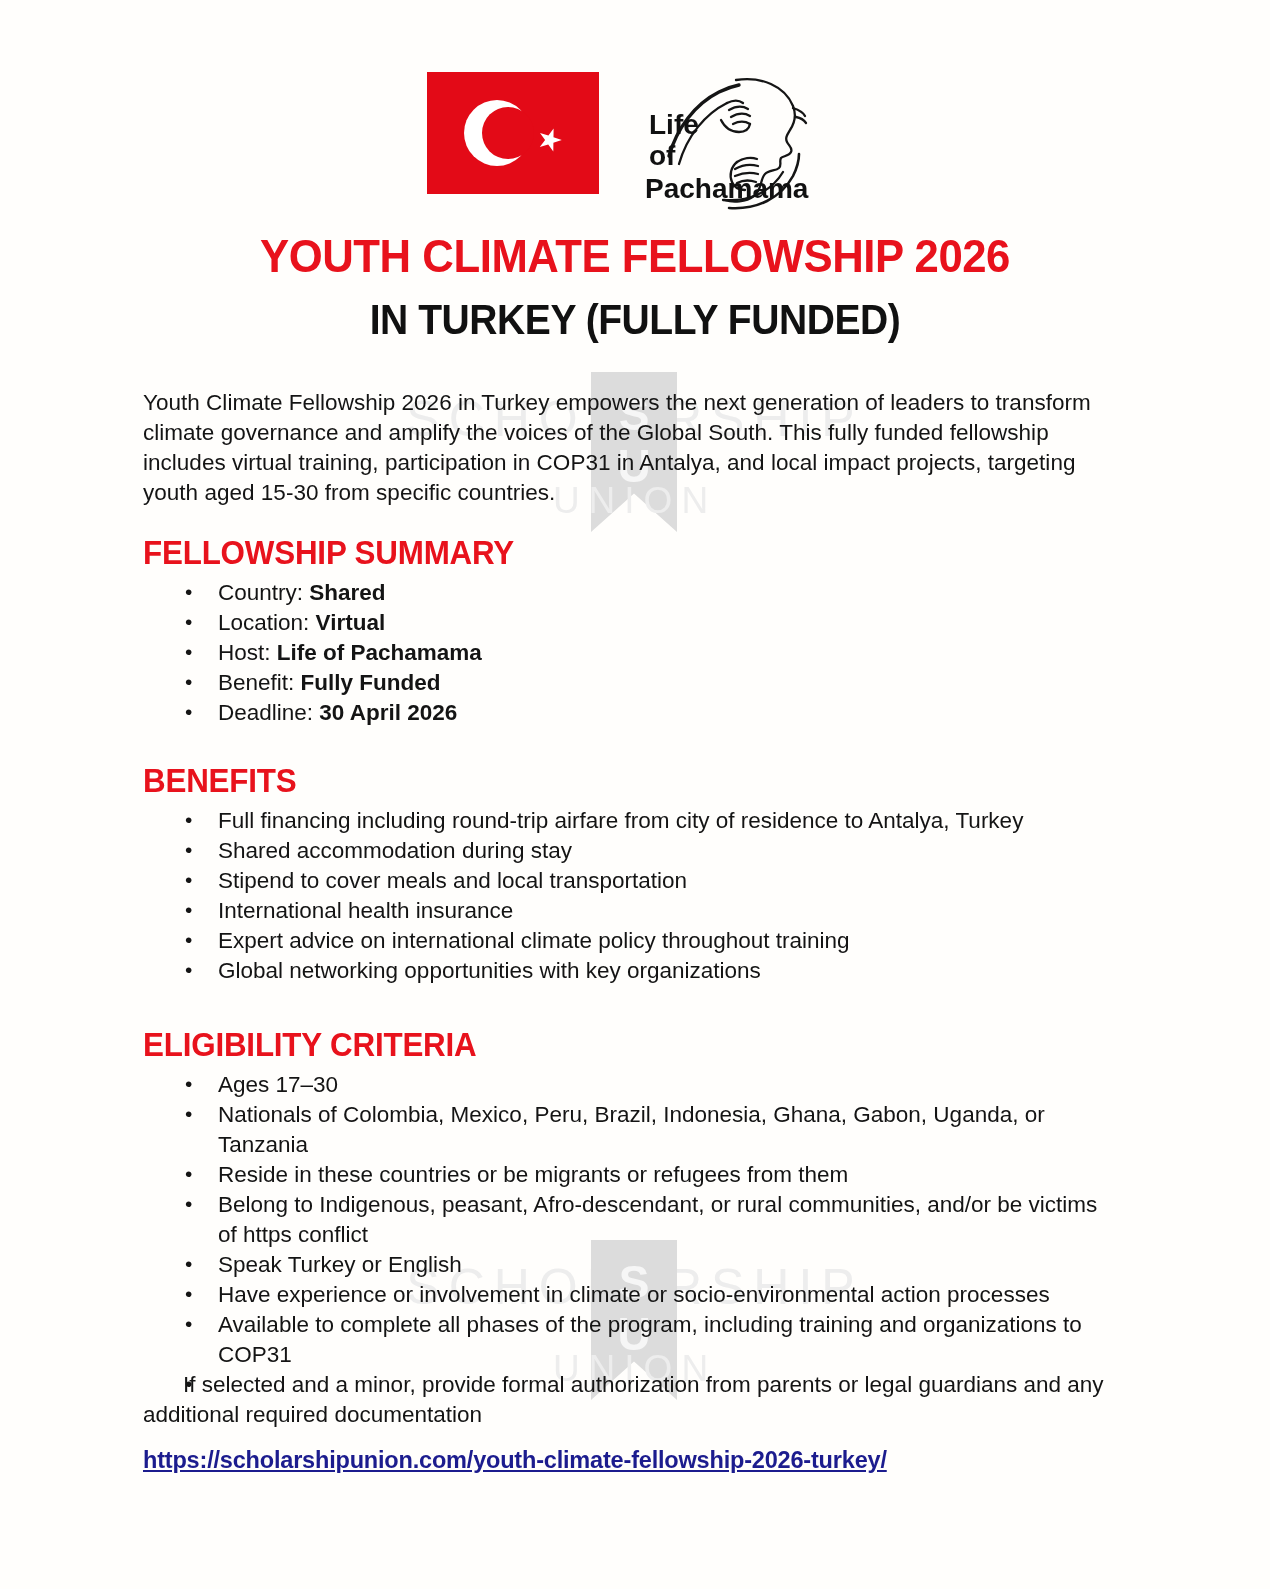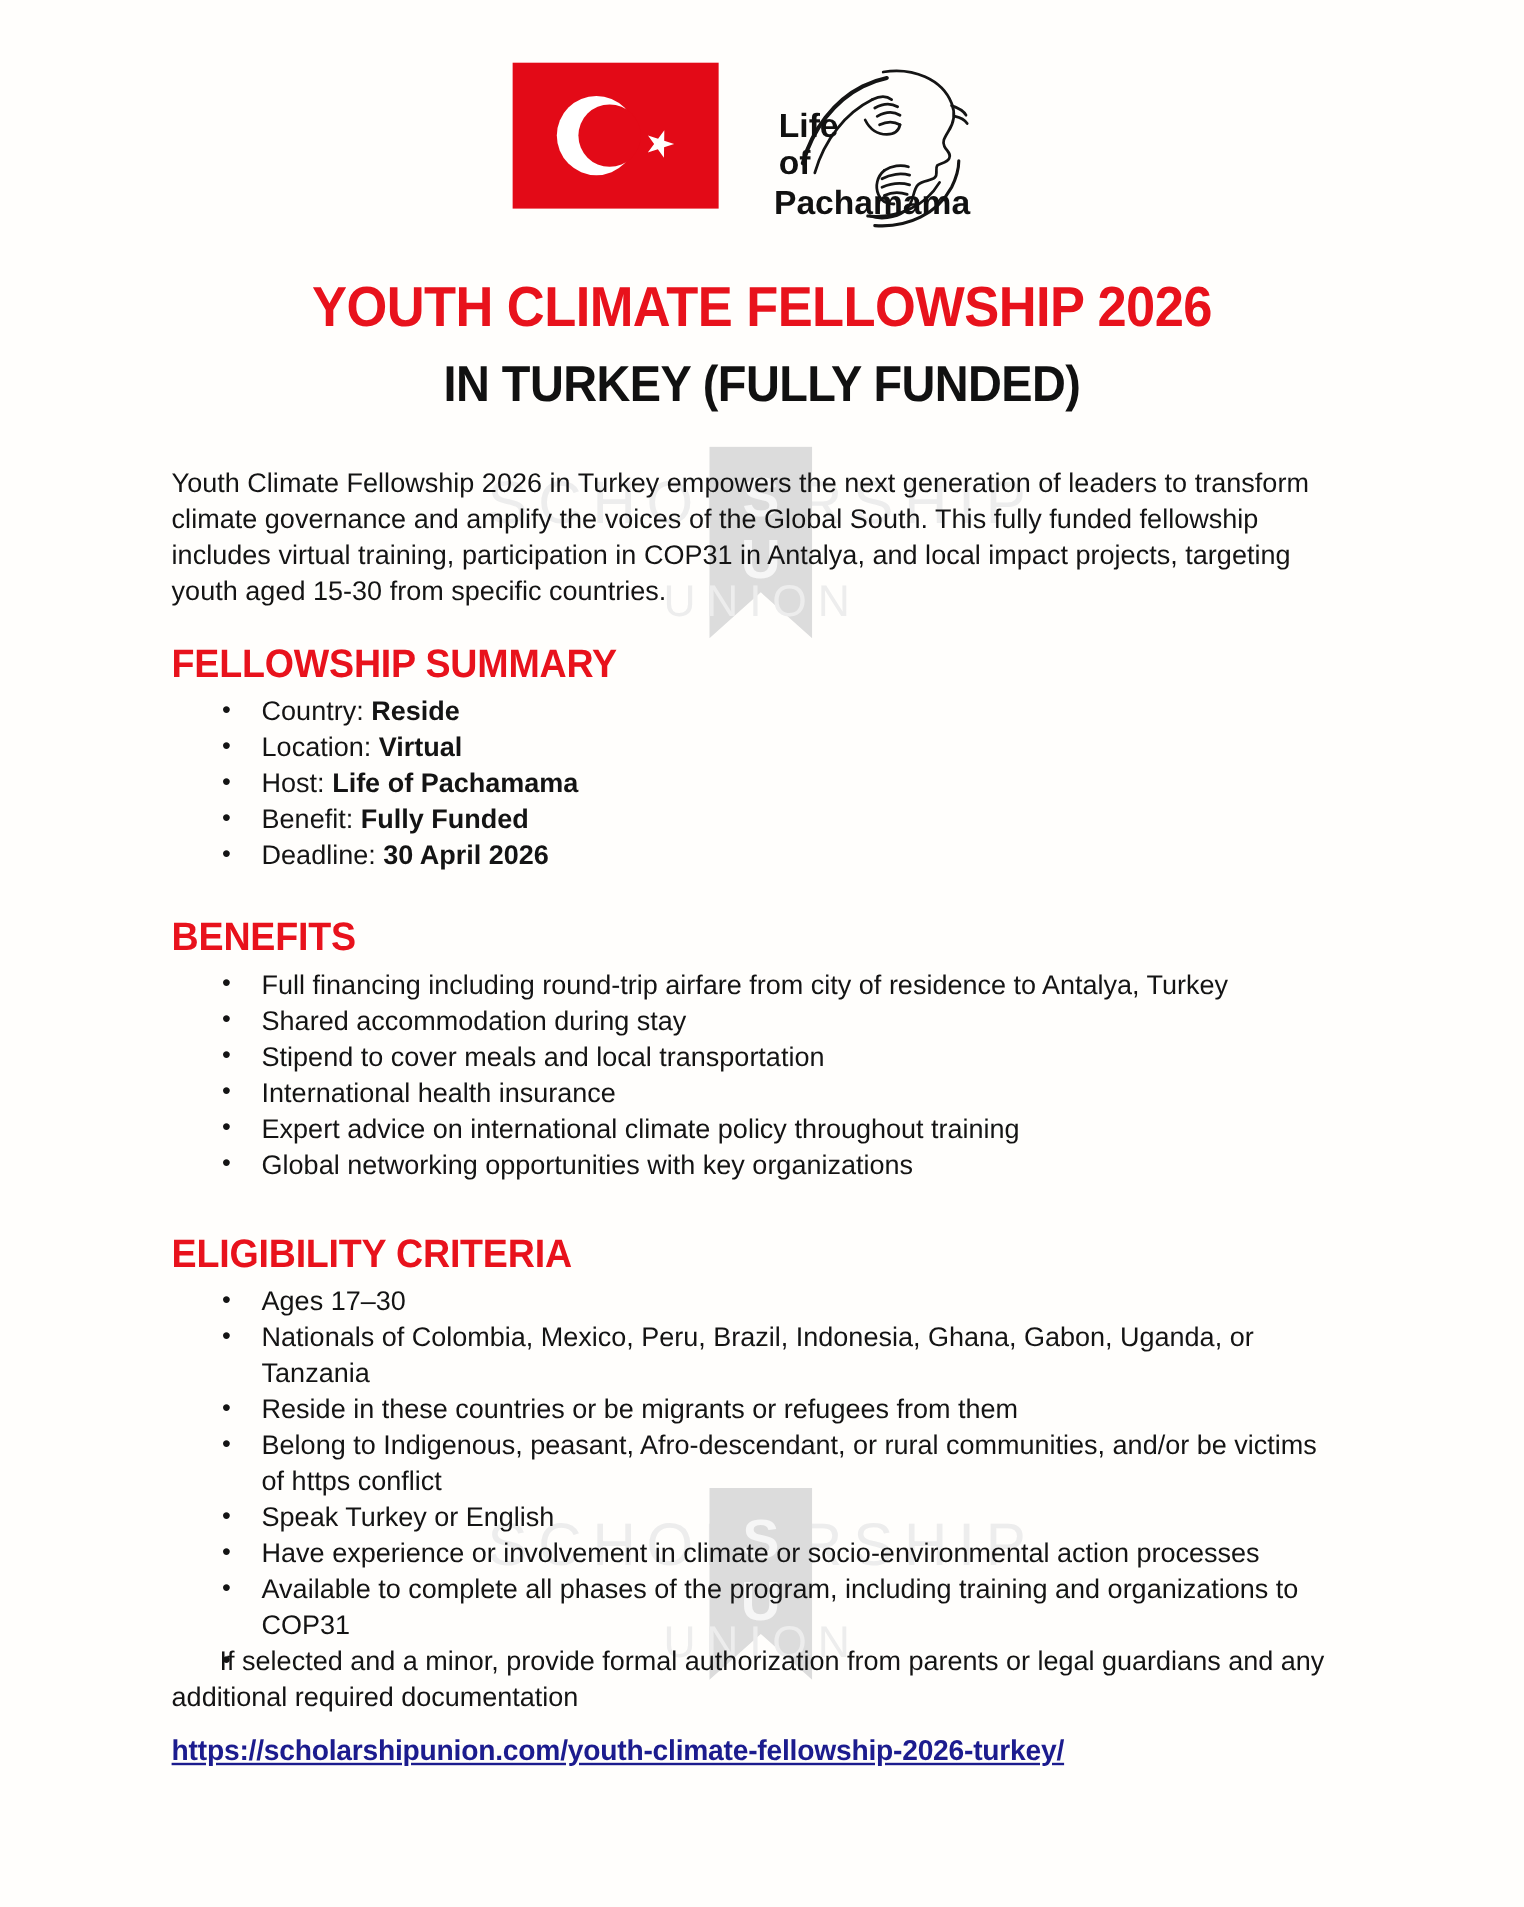--- a/index.html
+++ b/index.html
@@ -81,21 +81,21 @@
     font-size: 46px;
     line-height: 52px;
     text-align: center;
     padding-top: 16px;
     box-sizing: border-box;
   }
 
   
   .logo-row {
     position: absolute;
-    top: 52px;
+    top: 72px;
     left: 0;
     width: 1242px;
     height: 140px;
     display: flex;
     justify-content: center;
     align-items: flex-start;
     gap: 34px;
     z-index: 3;
   }
   .flag {
@@ -287,21 +287,21 @@
   <div class="title-sub">IN TURKEY (FULLY FUNDED)</div>
 
   <div class="content">
 
     <p class="intro">Youth Climate Fellowship 2026 in Turkey empowers the next generation of leaders to transform climate governance and amplify the voices of the Global South. This fully funded fellowship includes virtual training, participation in COP31 in Antalya, and local impact projects, targeting youth aged 15-30 from specific countries.</p>
 
     
     <div class="section">
       <div class="section-heading">FELLOWSHIP SUMMARY</div>
       <ul class="bullets">
-        <li><span>Country: </span><b>Reside</b></li>
+        <li><span>Country: </span><b>Shared</b></li>
         <li><span>Location: </span><b>Virtual</b></li>
         <li><span>Host: </span><b>Life of Pachamama</b></li>
         <li><span>Benefit: </span><b>Fully Funded</b></li>
         <li><span>Deadline: </span><b>30 April 2026</b></li>
       </ul>
     </div>
 
     
     <div class="section sec-gap-benefits">
       <div class="section-heading">BENEFITS</div>

